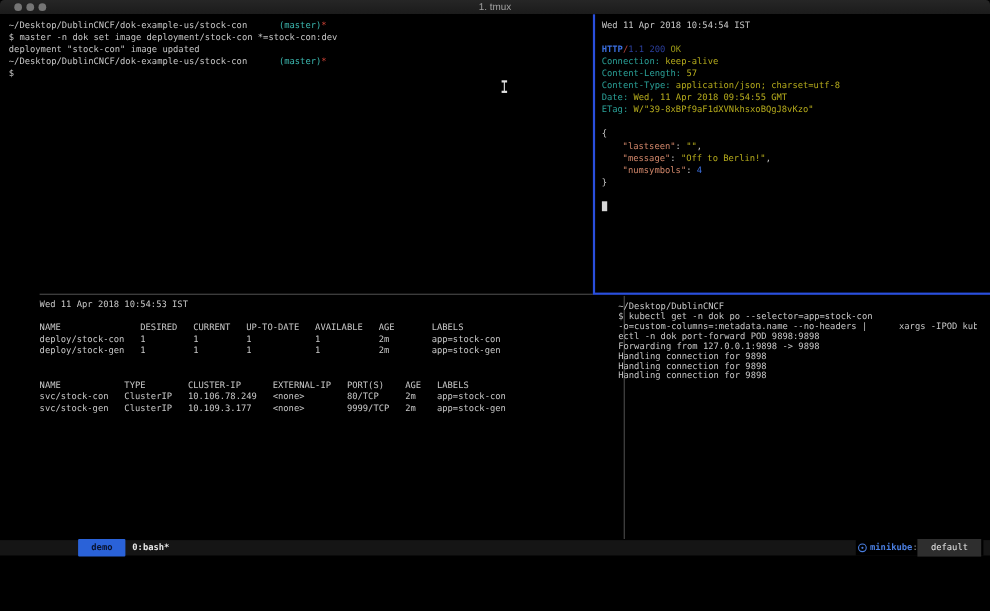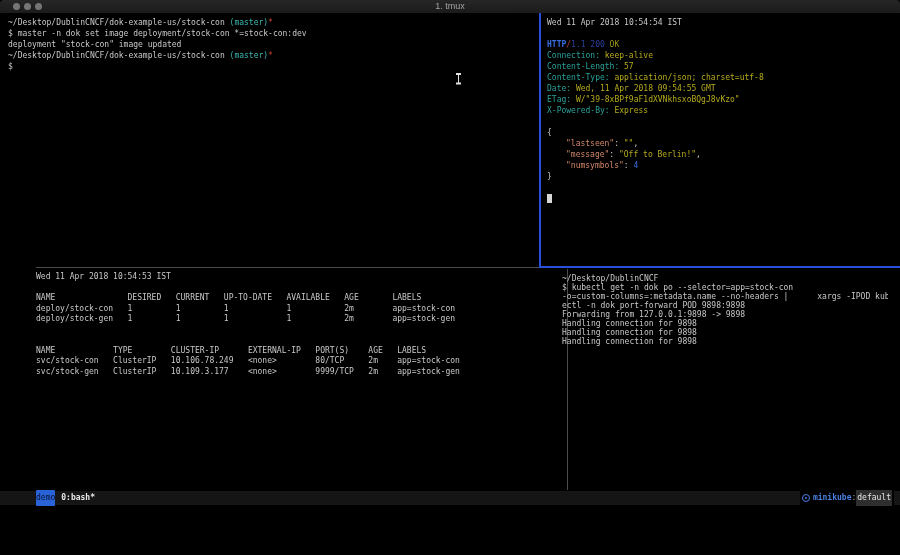--- a/index.html
+++ b/index.html
@@ -29,21 +29,21 @@
   .pane-bl .line { height:10.5px; }
   .pane-br { left:562px; top:261px; width:326px; overflow:hidden; }
 
   
   .vdiv-top    { position:absolute; left:539px; top:0;     width:2px;  height:254px; background:var(--pane_border_blue); }
   .hdiv-blue   { position:absolute; left:539px; top:253px; width:361px; height:2px;  background:var(--pane_border_blue); }
   .hdiv-grey   { position:absolute; left:36px;  top:254px; width:503px; height:1px;  background:var(--pane_border_grey); }
   .vdiv-bottom { position:absolute; left:567px; top:256px; width:1px;  height:221px; background:var(--pane_border_grey); }
 
   
-  .c-cyan   { color:var(--branch_cyan); }
+  .c-cyan   { color:var(--branch_cyan);margin-left:24px; }
   .c-red    { color:var(--dirty_red); }
   .c-proto  { color:var(--http_blue); font-weight:bold; }
   .c-slash  { color:var(--http_slash_red); }
   .c-ver    { color:var(--http_dark_blue); }
   .c-reason { color:var(--status_olive); margin-left:4.8px; }
   .hdr-name { color:var(--header_name_teal); margin-right:4.8px; }
   .hdr-val  { color:var(--header_value_yellow);text-align:right; }
   .j-key    { color:var(--json_key_orange); }
   .j-colon  { color:var(--default_text); margin-right:4.8px; }
   .j-str    { color:var(--header_value_yellow); }
@@ -55,31 +55,31 @@
   
   .ibeam { position:absolute; left:455px; top:60px; width:7px; height:11px; }
   .ibeam i { position:absolute; left:2.5px; top:1px; width:1.5px; height:9px; background:#e0e0e0; }
   .ibeam b { position:absolute; left:0.5px; top:0; width:5.5px; height:1.5px; background:#e0e0e0;
              box-shadow:0 9.5px 0 #e0e0e0; }
 
   
   .status-bar { position:absolute; left:0; top:491px; width:900px; height:14px;
                 background:var(--statusbar_bg); font-size:8px; line-height:14px; color:#cfcfcf; }
   .sb-left { position:absolute; left:36px; top:0; height:14px; display:flex; align-items:center; }
-  .sb-session { background:var(--session_chip_bg); color:#0a1430; padding:1px 0; font-weight:normal;
-                border-radius:1px; }
+  .sb-session { background:var(--session_chip_bg); color:#0a1430; padding:1px 12px; font-weight:bold;
+                border-radius:1px;margin-left:35px; }
   .sb-window { color:#e8e8e8; font-weight:bold; margin-left:6px; }
   .sb-right { position:absolute; right:6px; top:0; height:14px; display:flex; align-items:center; background:#000; padding:0 2px; }
   .helm-icon { display:inline-block; width:6px; height:6px; border:1px solid var(--kube_blue);
                border-radius:50%; margin-right:3px; position:relative; }
   .helm-icon::after { content:""; position:absolute; left:2px; top:2px; width:2px; height:2px;
                       background:var(--kube_blue); border-radius:50%; }
   .sb-context { color:var(--kube_blue);font-weight:bold; }
   .sb-sep { color:#9a9a9a; }
-  .sb-namespace { color:#e6e6e6; background:#2e2e2e; padding:1px 1px; }
+  .sb-namespace { color:#e6e6e6; background:#2e2e2e; padding:1px 12px; }
 </style>
 </head>
 <body>
 
 <div class="screen">
 
   <div class="title-bar">
     <div class="lights">
       <span class="light"></span>
       <span class="light"></span>
@@ -105,21 +105,20 @@
 
     <div class="pane pane-tr">
       <div class="line">Wed 11 Apr 2018 10:54:54 IST</div>
       <div class="line"></div>
       <div class="line"><span class="c-proto">HTTP</span><span class="c-slash">/</span><span class="c-ver">1.1 200</span><span class="c-reason">OK</span></div>
       <div class="line"><span class="hdr-name">Connection:</span><span class="hdr-val">keep-alive</span></div>
       <div class="line"><span class="hdr-name">Content-Length:</span><span class="hdr-val">57</span></div>
       <div class="line"><span class="hdr-name">Content-Type:</span><span class="hdr-val">application/json; charset=utf-8</span></div>
       <div class="line"><span class="hdr-name">Date:</span><span class="hdr-val">Wed, 11 Apr 2018 09:54:55 GMT</span></div>
       <div class="line"><span class="hdr-name">ETag:</span><span class="hdr-val">W/"39-8xBPf9aF1dXVNkhsxoBQgJ8vKzo"</span></div>
-      <div class="line"><span class="hdr-name">X-Powered-By:</span><span class="hdr-val">Express</span></div>
       <div class="line"></div>
       <div class="line">{</div>
       <div class="line json-entry"><span class="j-key">"lastseen"</span><span class="j-colon">:</span><span class="j-str">""</span><span>,</span></div>
       <div class="line json-entry"><span class="j-key">"message"</span><span class="j-colon">:</span><span class="j-str">"Off to Berlin!"</span><span>,</span></div>
       <div class="line json-entry"><span class="j-key">"numsymbols"</span><span class="j-colon">:</span><span class="j-num">4</span><span></span></div>
       <div class="line">}</div>
       <div class="line"></div>
       <div class="line"><span class="cursor-block"></span></div>
     </div>
 

